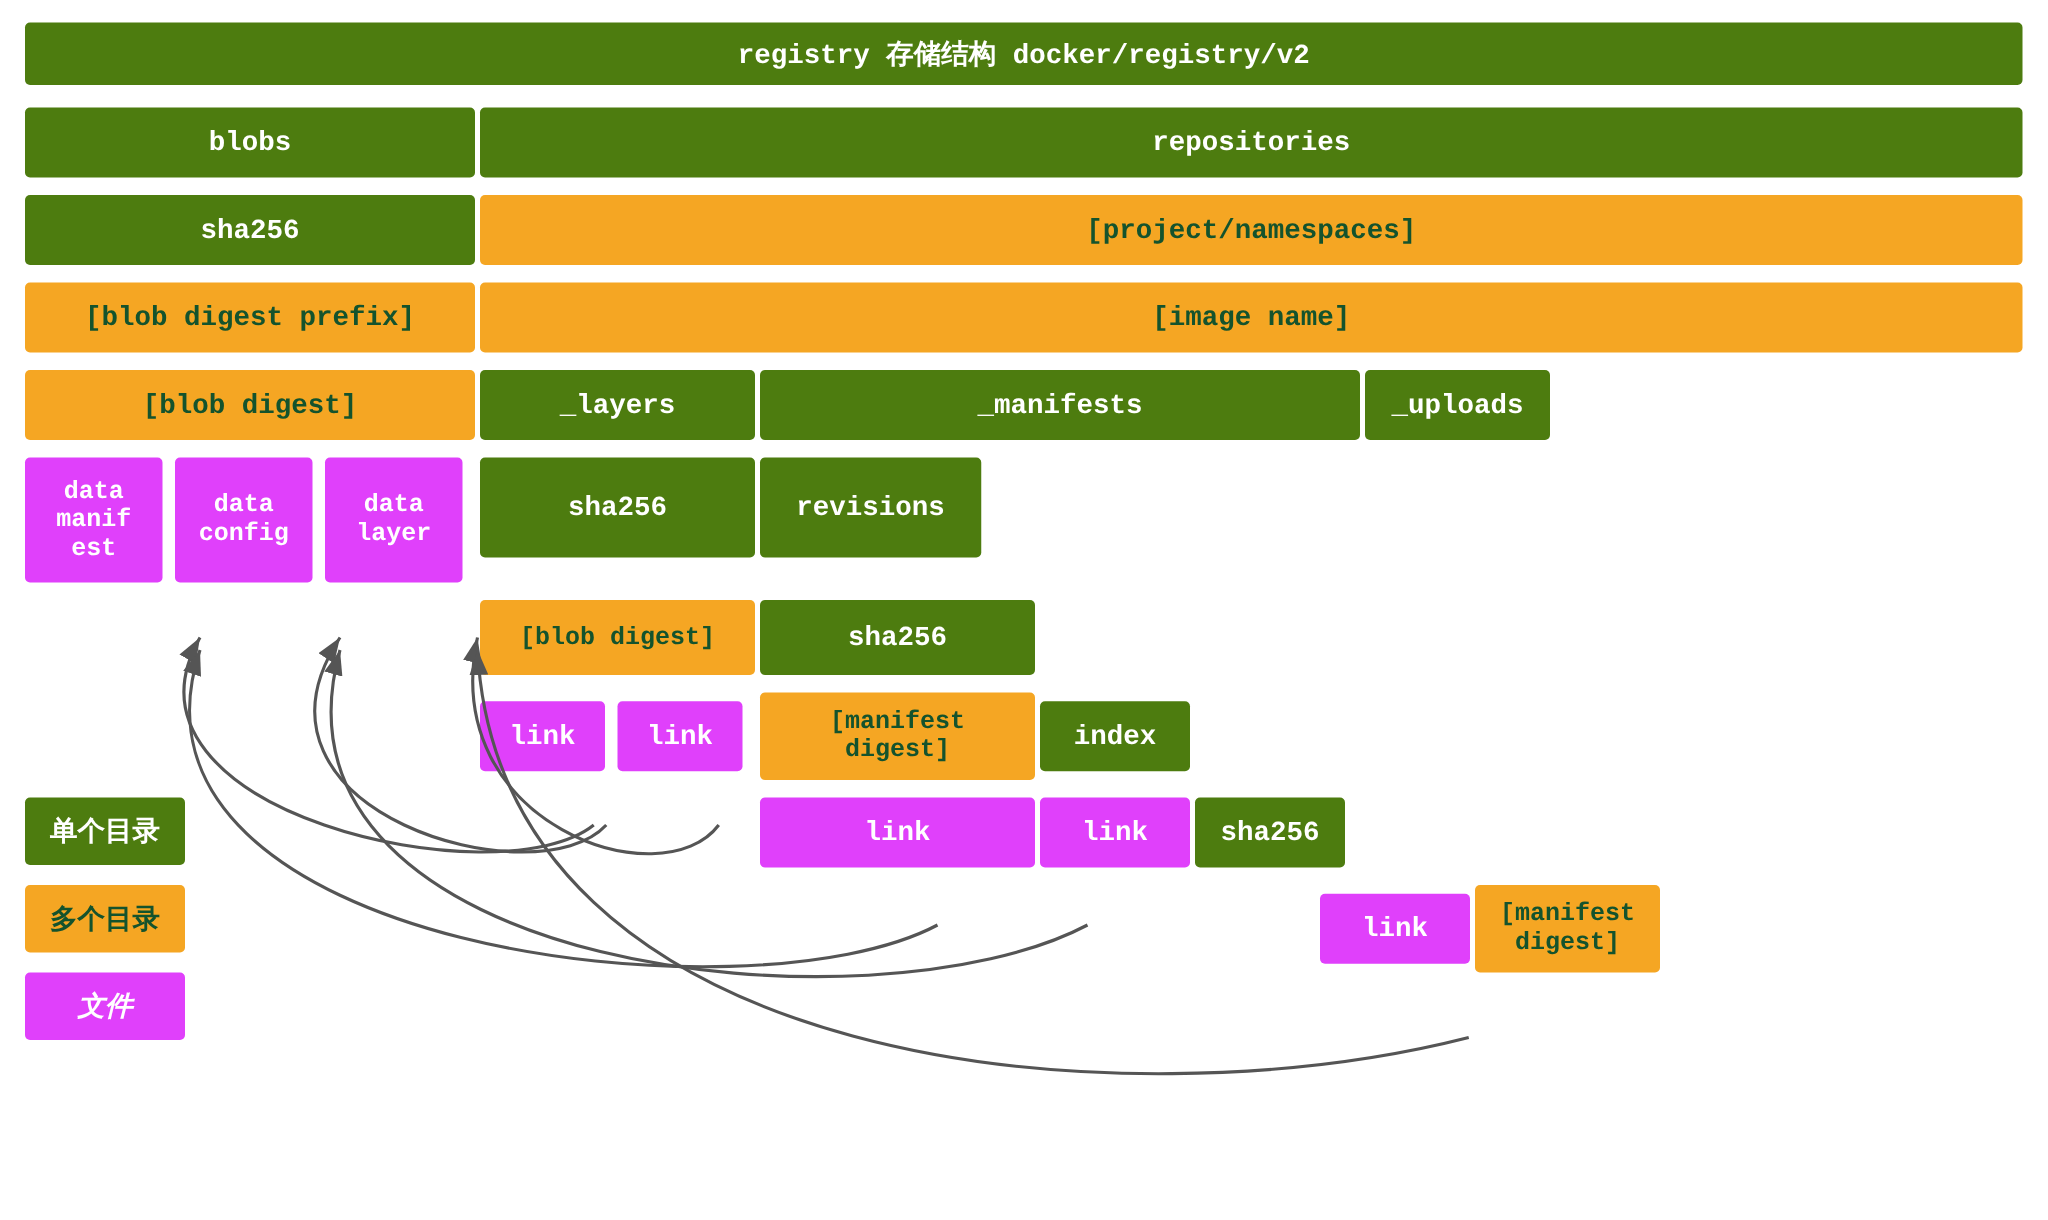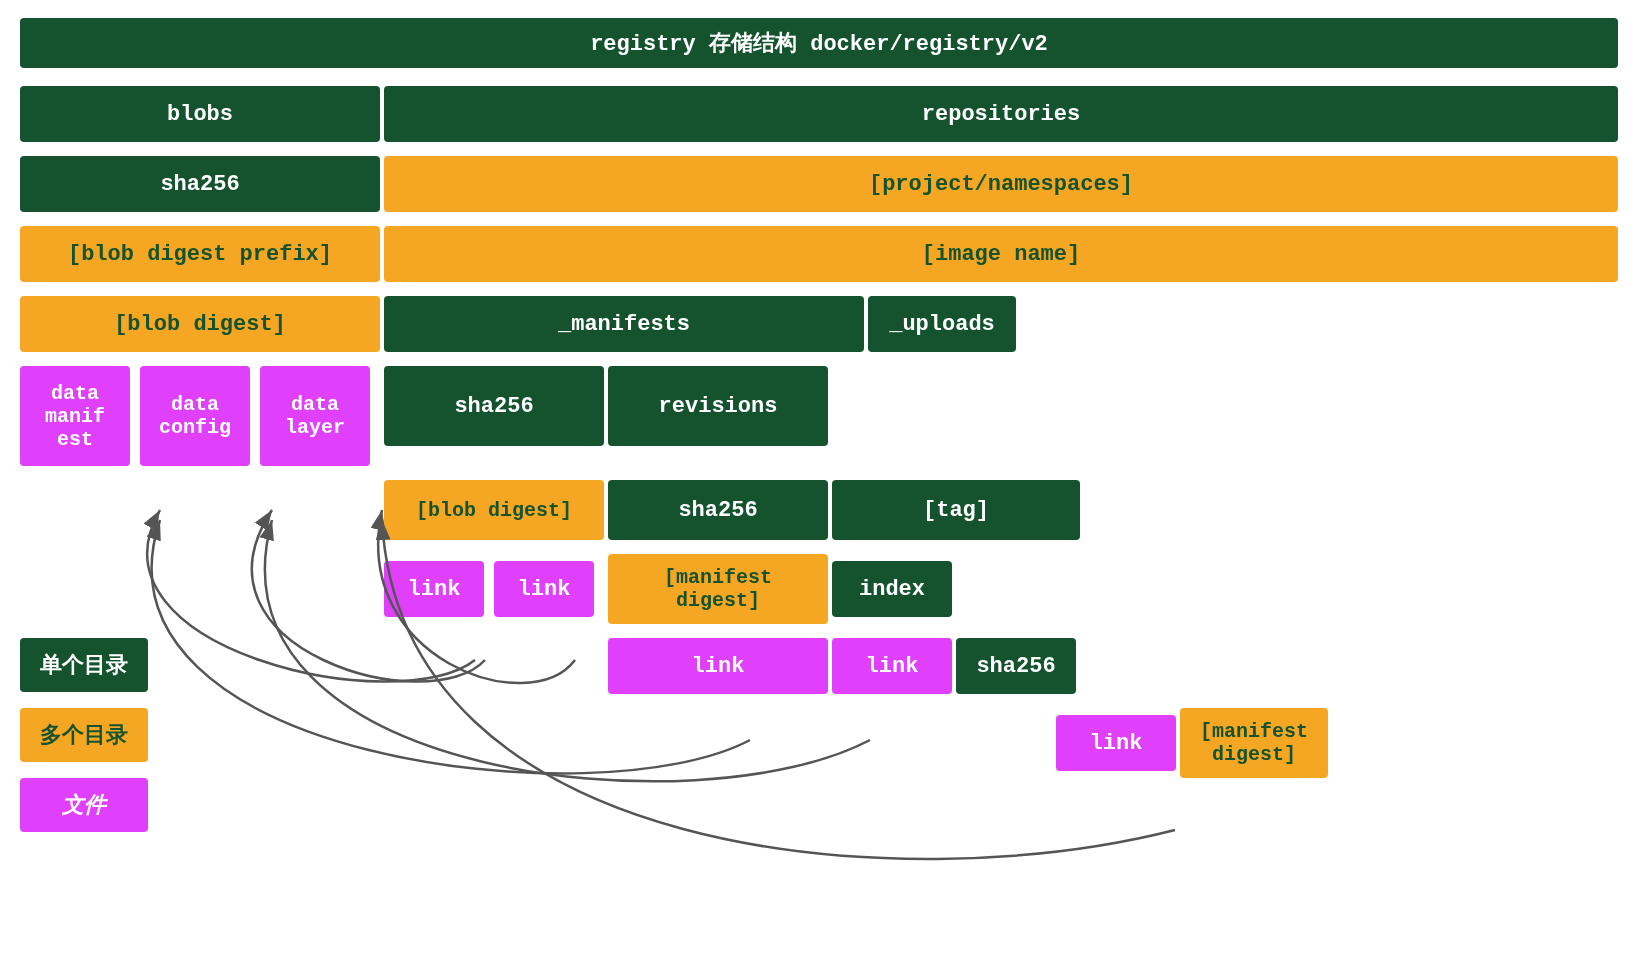--- a/index.html
+++ b/index.html
@@ -35,21 +35,21 @@
       border-radius: 4px;
       display: flex;
       align-items: center;
       justify-content: center;
       text-align: center;
       font-size: 22px;
       font-weight: bold;
       padding: 10px 14px;
       white-space: pre-wrap;
     }
-    .blue { background: #14532d; color: #fff; }
+    .blue { background: #4d7c0f; color: #fff; }
     .orange { background: #f5a623; color: #14532d; }
     .pink { background: #e040fb; color: #fff; }
 
     
     svg.arrows {
       position: absolute;
       top: 0; left: 0;
       width: 1638px;
       height: 976px;
       pointer-events: none;
@@ -79,44 +79,44 @@
     <div class="box orange" style="flex:1; min-height:56px;">[project/namespaces]</div>
   </div>
 
   <div class="row" style="margin-bottom:14px;">
     <div class="box orange" style="width:360px; min-height:56px;">[blob digest prefix]</div>
     <div class="box orange" style="flex:1; min-height:56px;">[image name]</div>
   </div>
 
   <div class="row" style="margin-bottom:14px; align-items:center;">
     <div class="box orange" style="width:360px; min-height:56px;">[blob digest]</div>
+    <div class="box blue" style="width:220px; min-height:56px;">_layers</div>
     <div class="box blue" style="width:480px; min-height:56px;">_manifests</div>
     <div class="box blue" style="width:148px; min-height:56px;">_uploads</div>
   </div>
 
   <div class="row" style="margin-bottom:14px; align-items:flex-start;">
 
     <div style="width:360px; display:flex; gap:10px; margin-top:0px;">
       <div class="box pink" style="width:110px; min-height:100px; font-size:20px;">data
 manif
 est</div>
       <div class="box pink" style="width:110px; min-height:100px; font-size:20px;">data
 config</div>
       <div class="box pink" style="width:110px; min-height:100px; font-size:20px;">data
 layer</div>
     </div>
     <div class="box blue" style="width:220px; min-height:80px;">sha256</div>
-    <div class="box blue" style="width:220px; min-height:80px;">revisions</div>
+    <div class="box blue" style="width:177px; min-height:80px;">revisions</div>
   </div>
 
   <div class="row" style="margin-bottom:14px; align-items:center;">
     <div style="width:360px;"></div>
     <div class="box orange" style="width:220px; min-height:60px; font-size:20px;">[blob digest]</div>
     <div class="box blue" style="width:220px; min-height:60px;">sha256</div>
-    <div class="box blue" style="width:248px; min-height:60px;">[tag]</div>
   </div>
 
   <div class="row" style="margin-bottom:14px; align-items:center;">
     <div style="width:360px;"></div>
     <div style="width:220px; display:flex; gap:10px;">
       <div class="box pink" style="width:100px; min-height:56px;">link</div>
       <div class="box pink" style="width:100px; min-height:56px;">link</div>
     </div>
     <div class="box orange" style="width:220px; min-height:70px; font-size:20px;">[manifest
 digest]</div>

